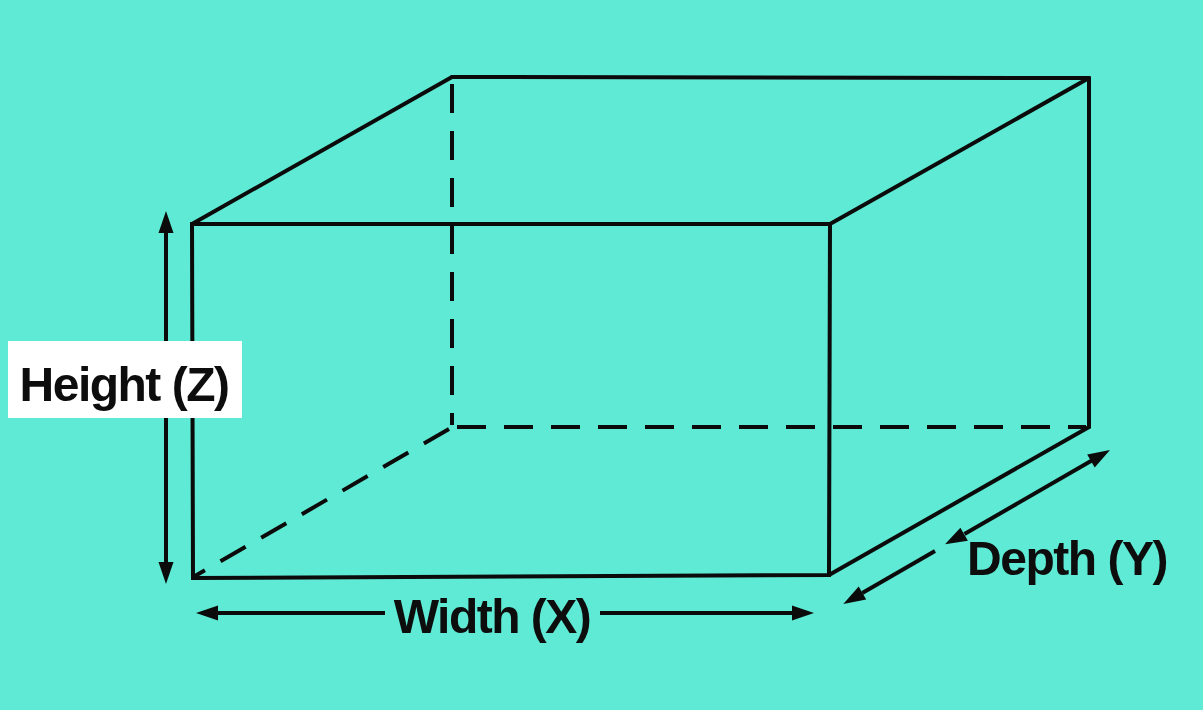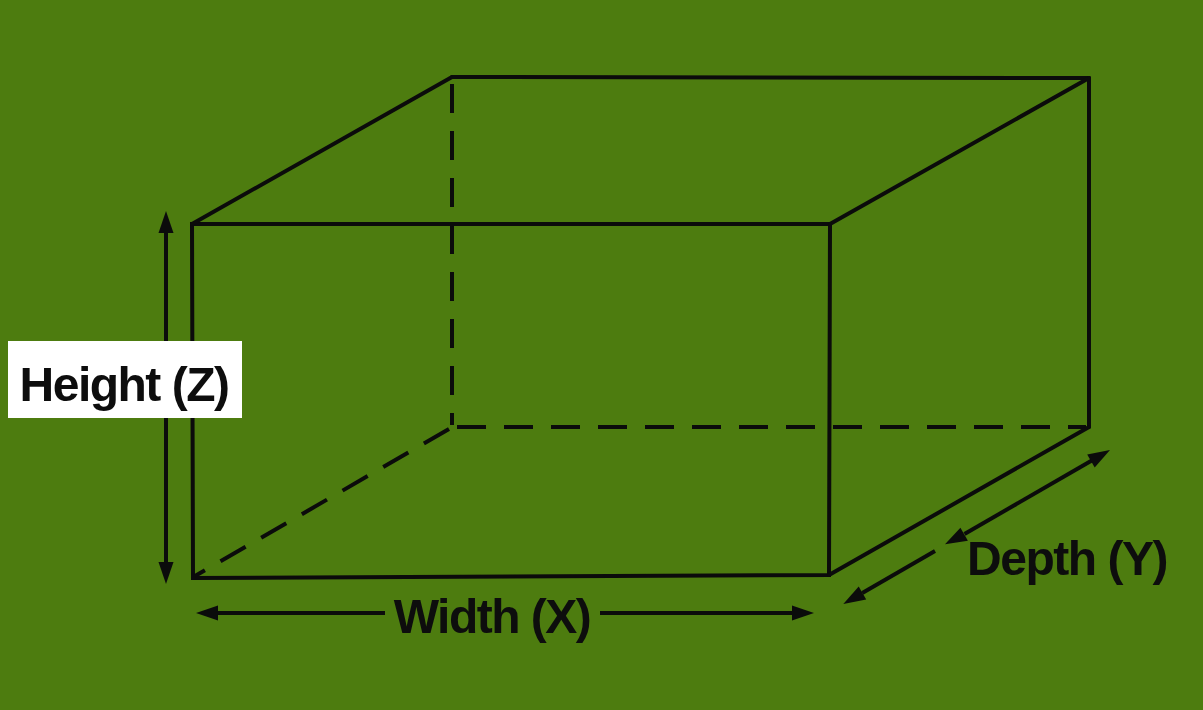--- a/index.html
+++ b/index.html
@@ -4,21 +4,21 @@
 <style>
   html, body {
     margin: 0;
     padding: 0;
     background: #ffffff;
   }
   .canvas {
     position: relative;
     width: 1203px;
     height: 710px;
-    background: #4d7c0f;
+    background: #5eead4;
     overflow: hidden;
   }
   svg { display: block; }
   .edge {
     fill: none;
     stroke: #0b0b0b;
     stroke-width: 4;
     stroke-linecap: round;
     stroke-linejoin: miter;
   }

